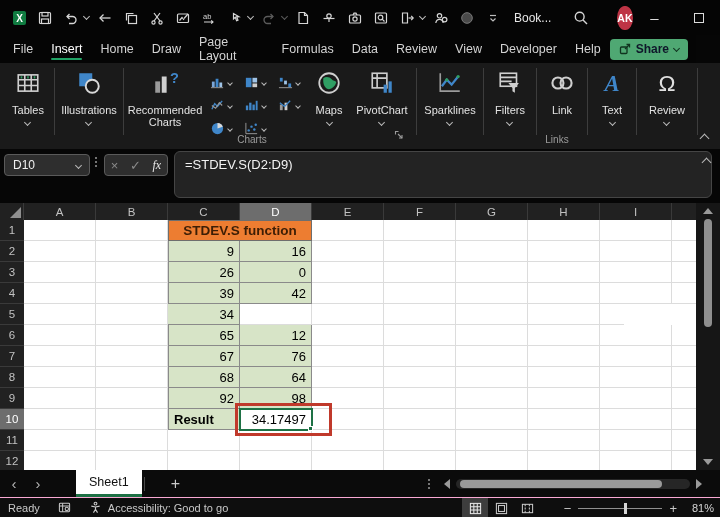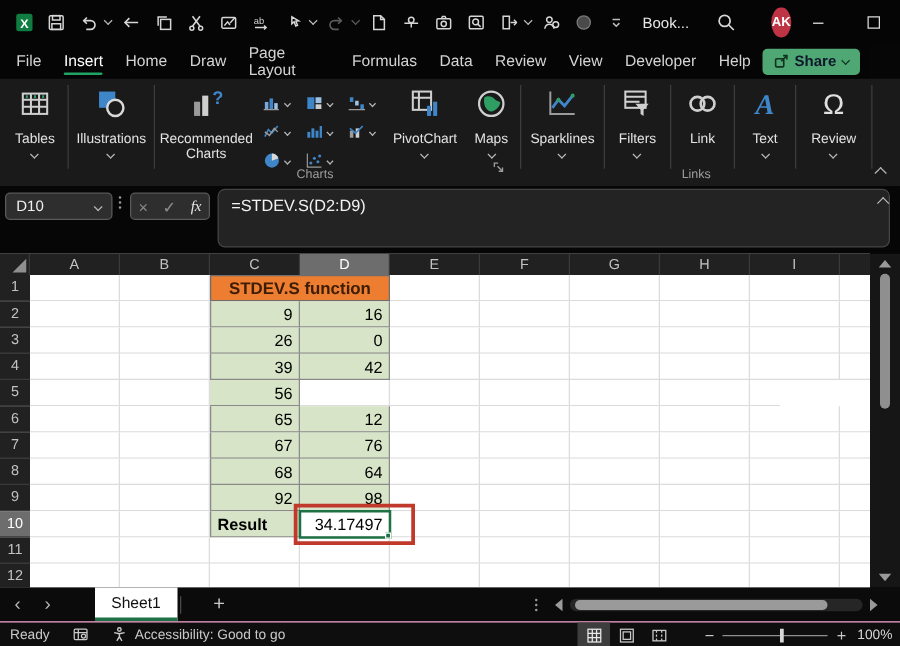--- a/index.html
+++ b/index.html
@@ -377,39 +377,39 @@
             <path d="M2 2 V13.5 H14" stroke="#9b9b9b" fill="none" stroke-width="1"></path>
             <circle cx="5" cy="10" r="1.3" fill="#3f86c9"></circle>
             <circle cx="8" cy="6" r="1.3" fill="#3f86c9"></circle>
             <circle cx="11" cy="9" r="1.3" fill="#3f86c9"></circle>
             <circle cx="12.5" cy="4" r="1.3" fill="#3f86c9"></circle>
           </svg>
           <span class="chev"></span>
         </div>
       <div class="mini"></div>
     </div>
+    <div class="grp" style="width:42px">
+      <div style="text-align:center">
+        <svg width="26" height="26" viewBox="0 0 16 16">
+            <circle cx="8" cy="8" r="6" fill="none" stroke="#cfcfcf" stroke-width="1.1"></circle>
+            <path d="M4.5 5 C6 3.8 8.5 4.2 9.5 5.5 C10.5 6.8 12 6.5 12.5 7.5 C11.8 10 10 11.5 8 11.8 C6 11.5 4 9.5 4.5 5 Z" fill="#2f9e63"></path>
+          </svg>
+        <div class="blabel">Maps</div>
+        <div class="chev" style="margin:4px auto 0"></div>
+      </div>
+    </div>
     <div class="grp" style="width:64px">
       <div style="text-align:center">
         <svg width="26" height="26" viewBox="0 0 16 16">
             <rect x="2" y="2" width="9" height="9" fill="none" stroke="#cfcfcf" stroke-width="1"></rect>
             <path d="M2 5 H11 M5 2 V11" stroke="#cfcfcf" stroke-width="1"></path>
             <rect x="9" y="9" width="2" height="5" fill="#3f86c9"></rect>
             <rect x="12" y="7" width="2" height="7" fill="#3f86c9"></rect>
           </svg>
         <div class="blabel">PivotChart</div>
-        <div class="chev" style="margin:4px auto 0"></div>
-      </div>
-    </div>
-    <div class="grp" style="width:42px">
-      <div style="text-align:center">
-        <svg width="26" height="26" viewBox="0 0 16 16">
-            <circle cx="8" cy="8" r="6" fill="none" stroke="#cfcfcf" stroke-width="1.1"></circle>
-            <path d="M4.5 5 C6 3.8 8.5 4.2 9.5 5.5 C10.5 6.8 12 6.5 12.5 7.5 C11.8 10 10 11.5 8 11.8 C6 11.5 4 9.5 4.5 5 Z" fill="#2f9e63"></path>
-          </svg>
-        <div class="blabel">Maps</div>
         <div class="chev" style="margin:4px auto 0"></div>
       </div>
     </div>
     <div class="rsep"></div>
     <div class="grp" style="width:62px">
       <div style="text-align:center">
         <svg width="26" height="26" viewBox="0 0 16 16">
             <path d="M2 2 V13 H14" stroke="#9b9b9b" fill="none" stroke-width="1"></path>
             <polyline points="3,10 6,6 9,9 13,4" fill="none" stroke="#3f86c9" stroke-width="1.4"></polyline>
             <circle cx="6" cy="6" r="1" fill="#2f9e63"></circle>
@@ -559,21 +559,21 @@
           <div class="c"></div>
           <div class="c"></div>
           <div class="c"></div>
           <div class="c"></div>
           <div class="c stubc"></div>
         </div>
         <div class="grow">
           <div class="rowh">5</div>
           <div class="c"></div>
           <div class="c"></div>
-          <div class="c green num">56</div>
+          <div class="c green num">34</div>
           <div class="c"></div>
           <div class="c"></div>
           <div class="c"></div>
           <div class="c"></div>
           <div class="c"></div>
           <div class="c stubc"></div>
         </div>
         <div class="grow">
           <div class="rowh">6</div>
           <div class="c"></div>
@@ -732,17 +732,17 @@
             <path d="M9 2.5 V11.5" stroke-dasharray="2 1.5"></path>
           </svg>
       </span>
     </div>
     <div id="zoom-area">
       <span class="zsign">−</span>
       <div id="ztrack">
           <div id="zhandle"></div>
         </div>
       <span class="zsign">+</span>
-      <span id="zoom-label">100%</span>
+      <span id="zoom-label">81%</span>
     </div>
   </div>
 
 </div>
 
 </body></html>

